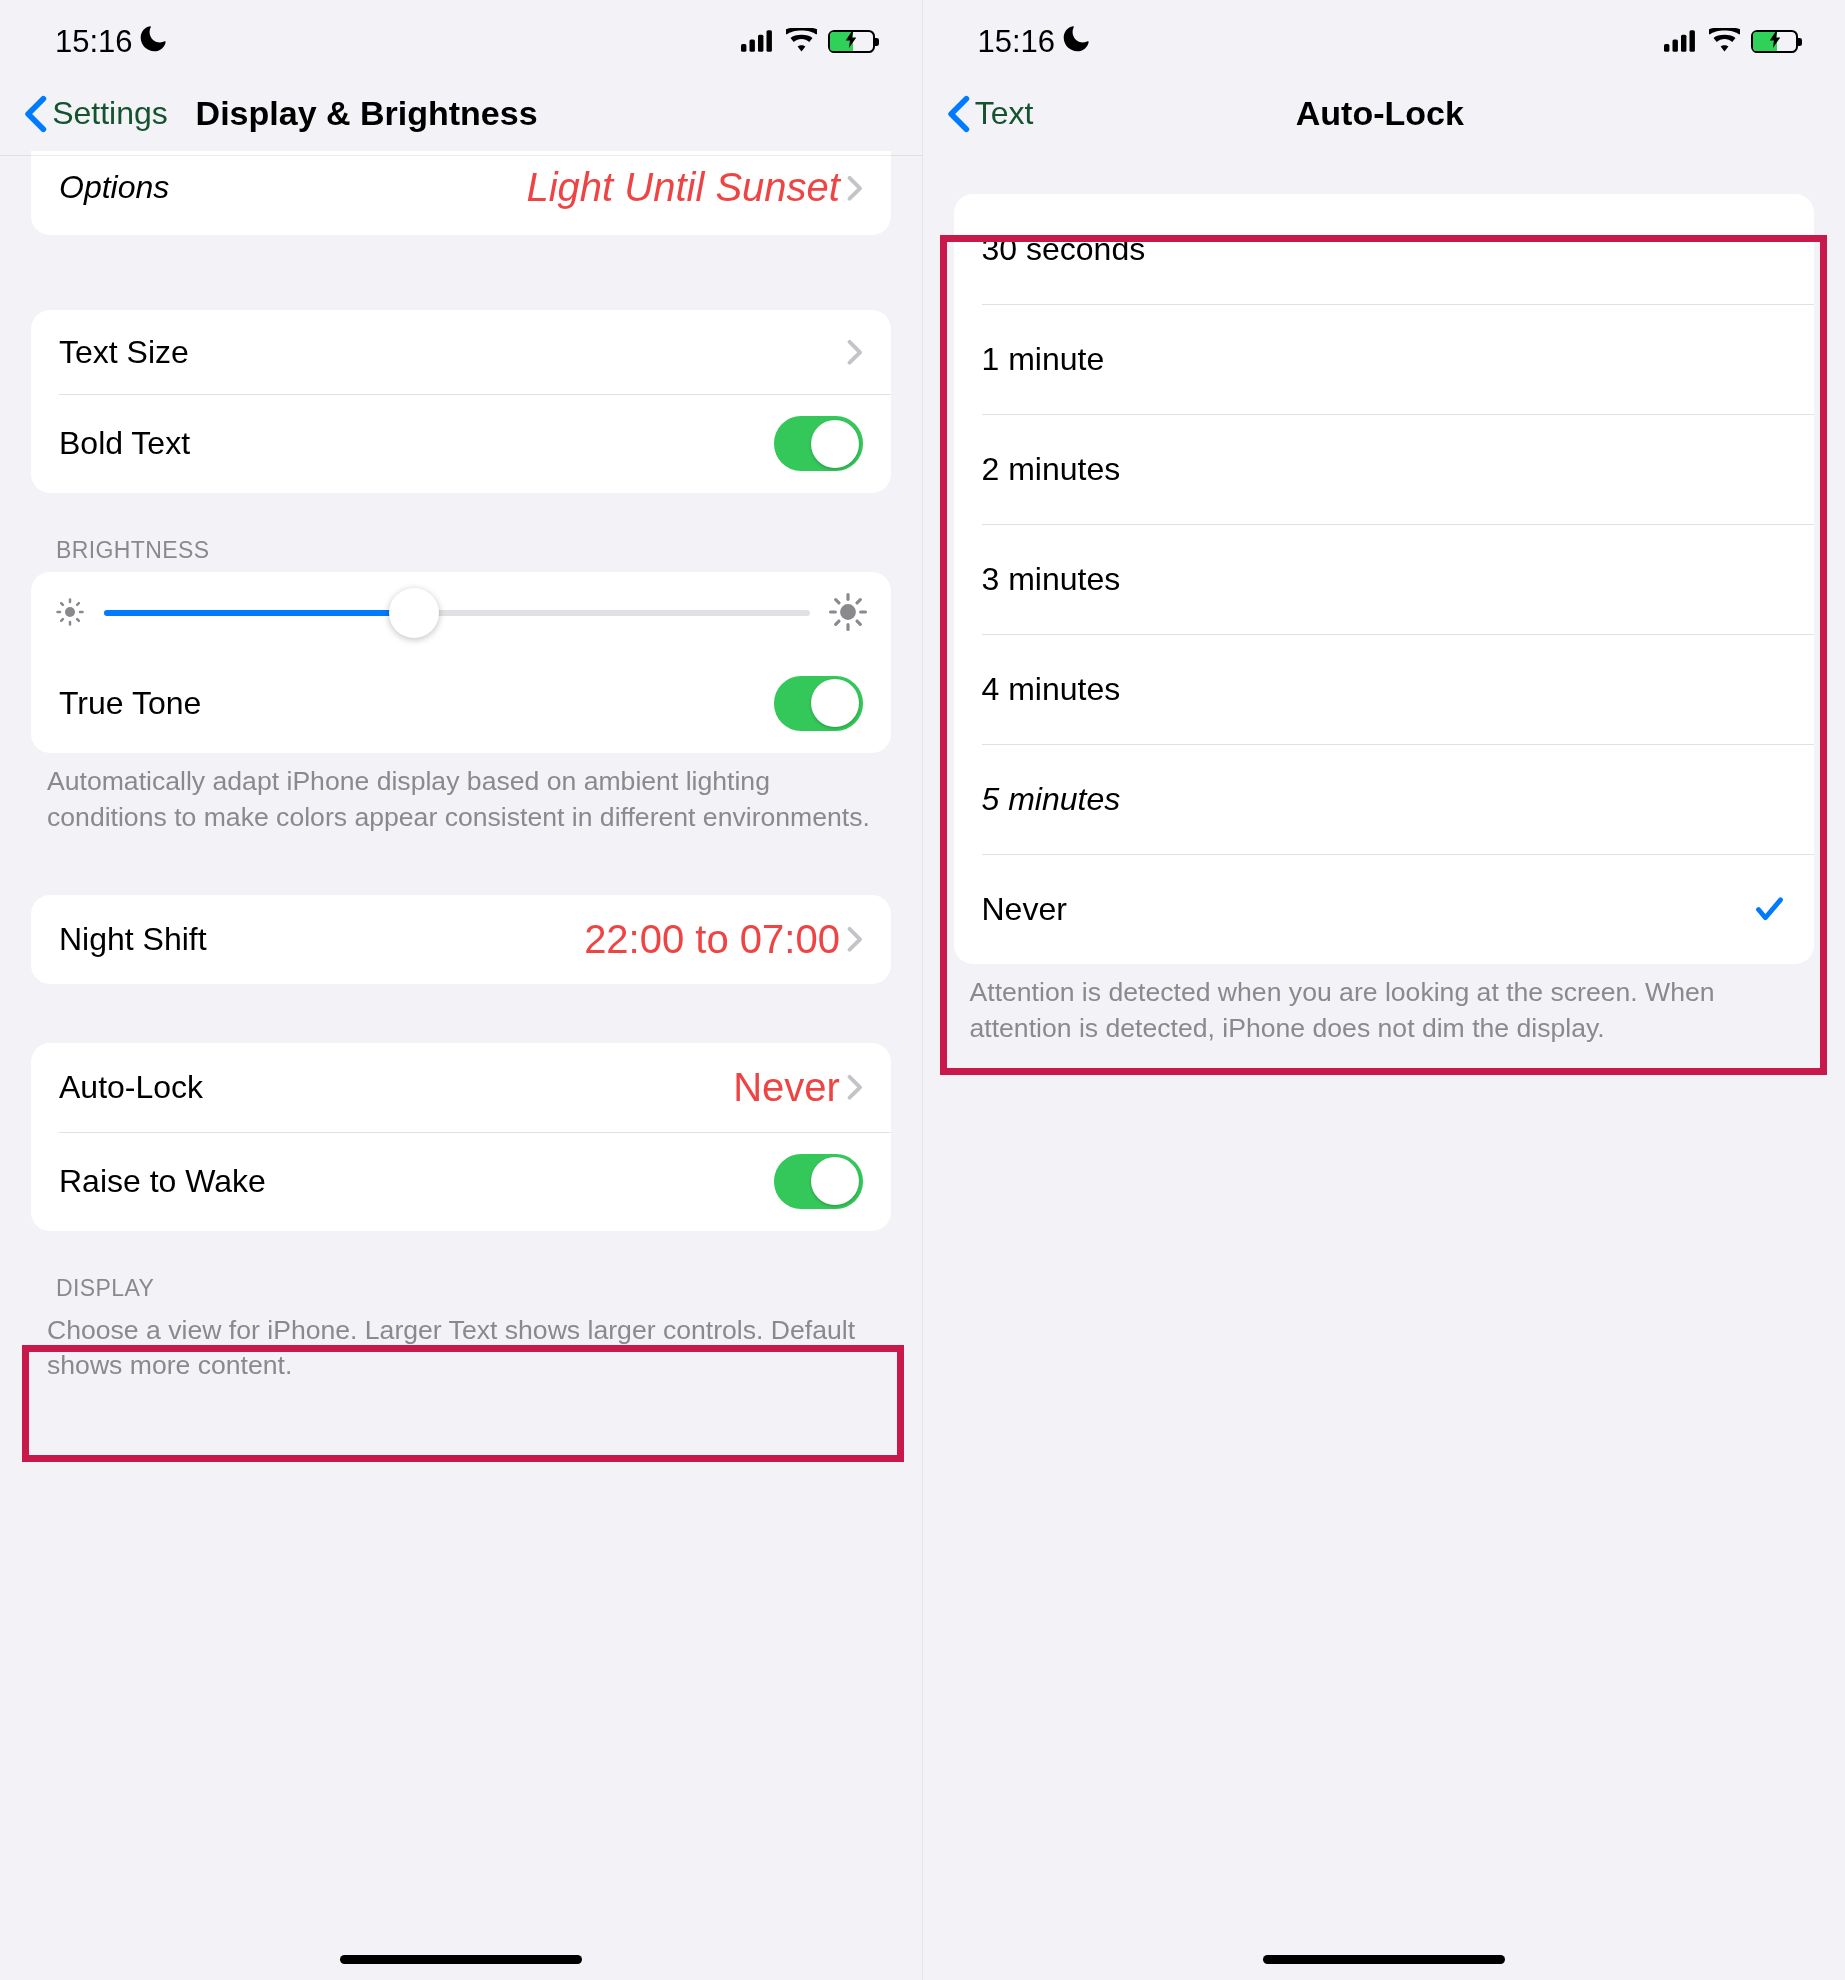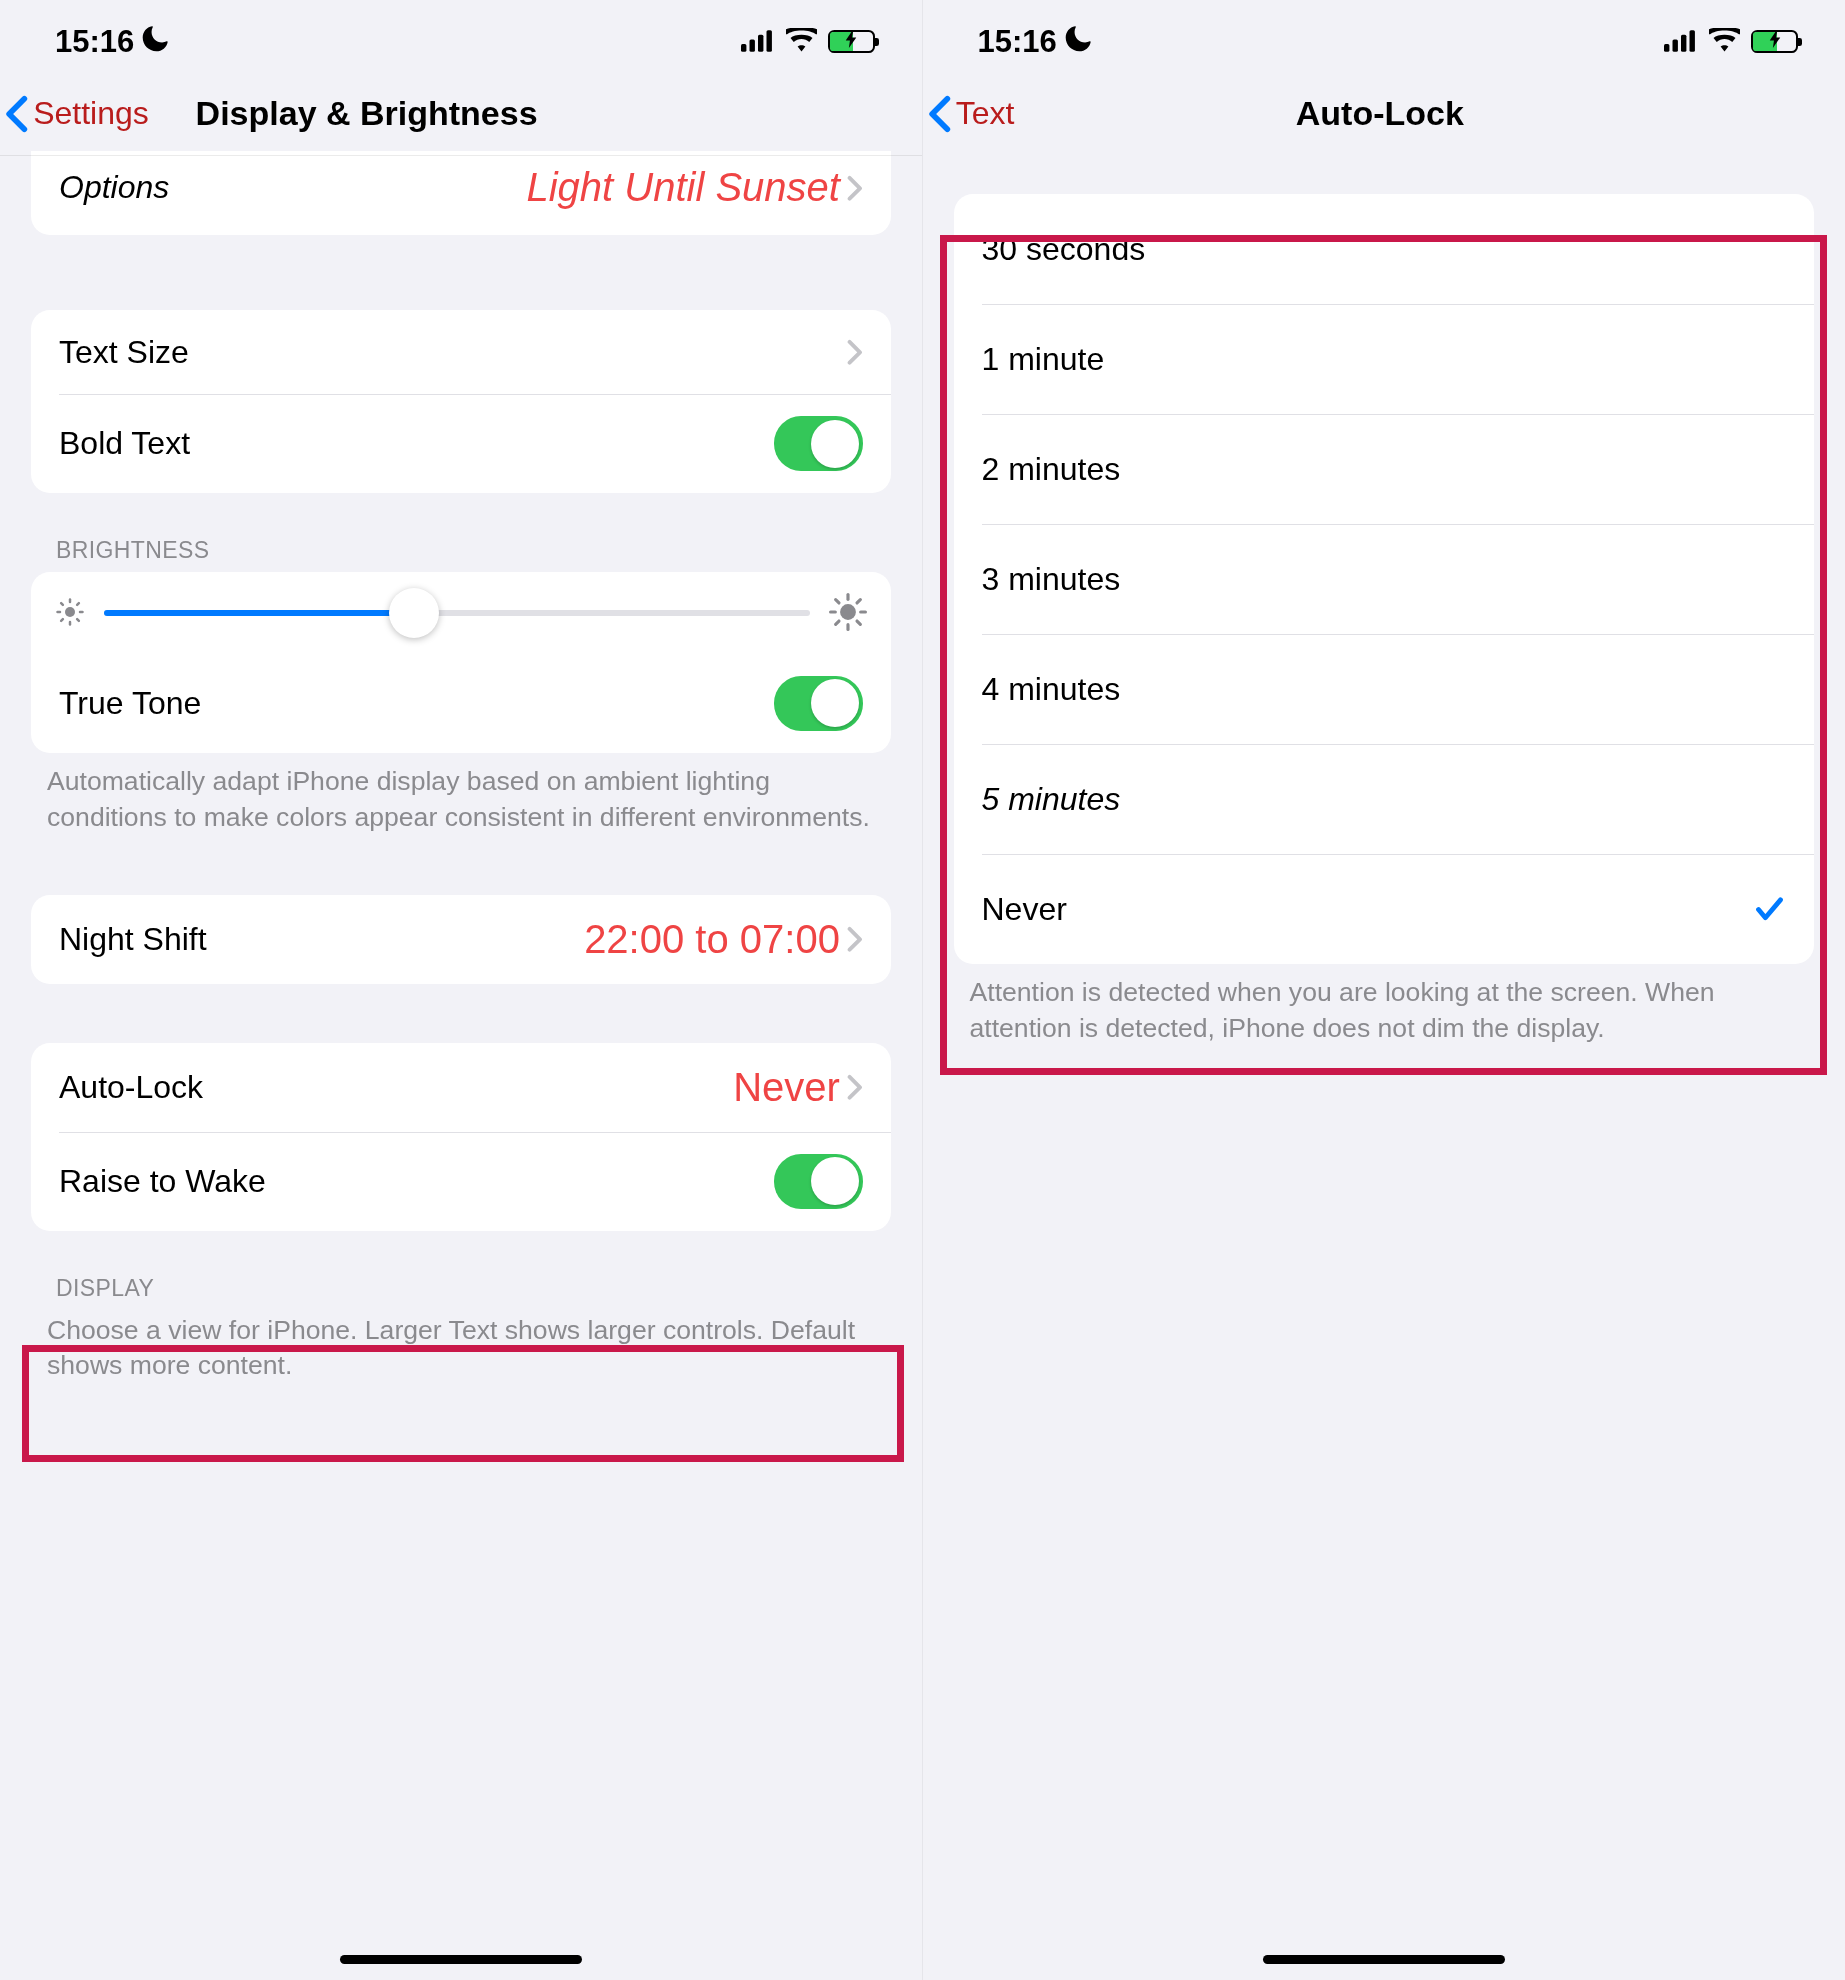--- a/index.html
+++ b/index.html
@@ -22,45 +22,45 @@
   }
   .phone:last-child { border-right:none; }
 
   
   .status {
     display:flex;
     justify-content:space-between;
     align-items:center;
     padding:23.5px 47px 15.6px 55px;
     font-size:31px;
-    font-weight:700;
+    font-weight:400;
     color:#000;
   }
   .status-left { display:flex; align-items:center; gap:7.8px; }
   .status-right { display:flex; align-items:center; gap:11px; }
   .moon-icon { font-size:28px; display:inline-block; transform:translateY(1.6px); }
 
   
   .nav {
     display:flex;
     align-items:center;
     padding:19px 23.5px 22px 15.6px;
     position:relative;
     border-bottom:0.8px solid rgba(0,0,0,0.08);
   }
   .nav.no-border { border-bottom:none; }
   .back-group {
     display:flex;
     align-items:center;
-    color:#b91c1c;
+    color:#14532d;
     font-size:32px;
     font-weight:400;
     cursor:pointer;
     position:absolute;
-    left:5px;
+    left:24px;
   }
   .back-chevron {
     width:23.5px; height:38px; margin-right:4.7px;
   }
   .nav-title {
     font-size:34px;
     font-weight:600;
     color:#000;
     text-align:center;
     flex:1;

